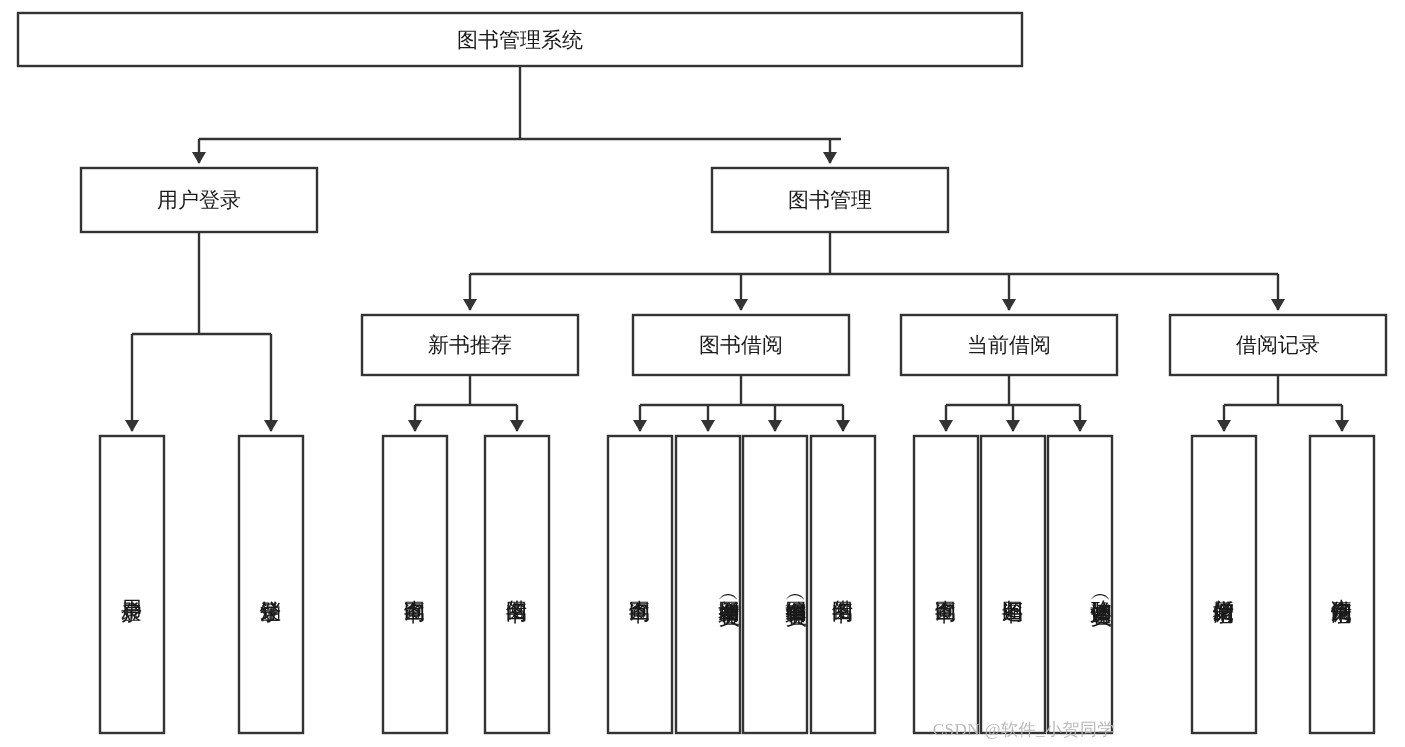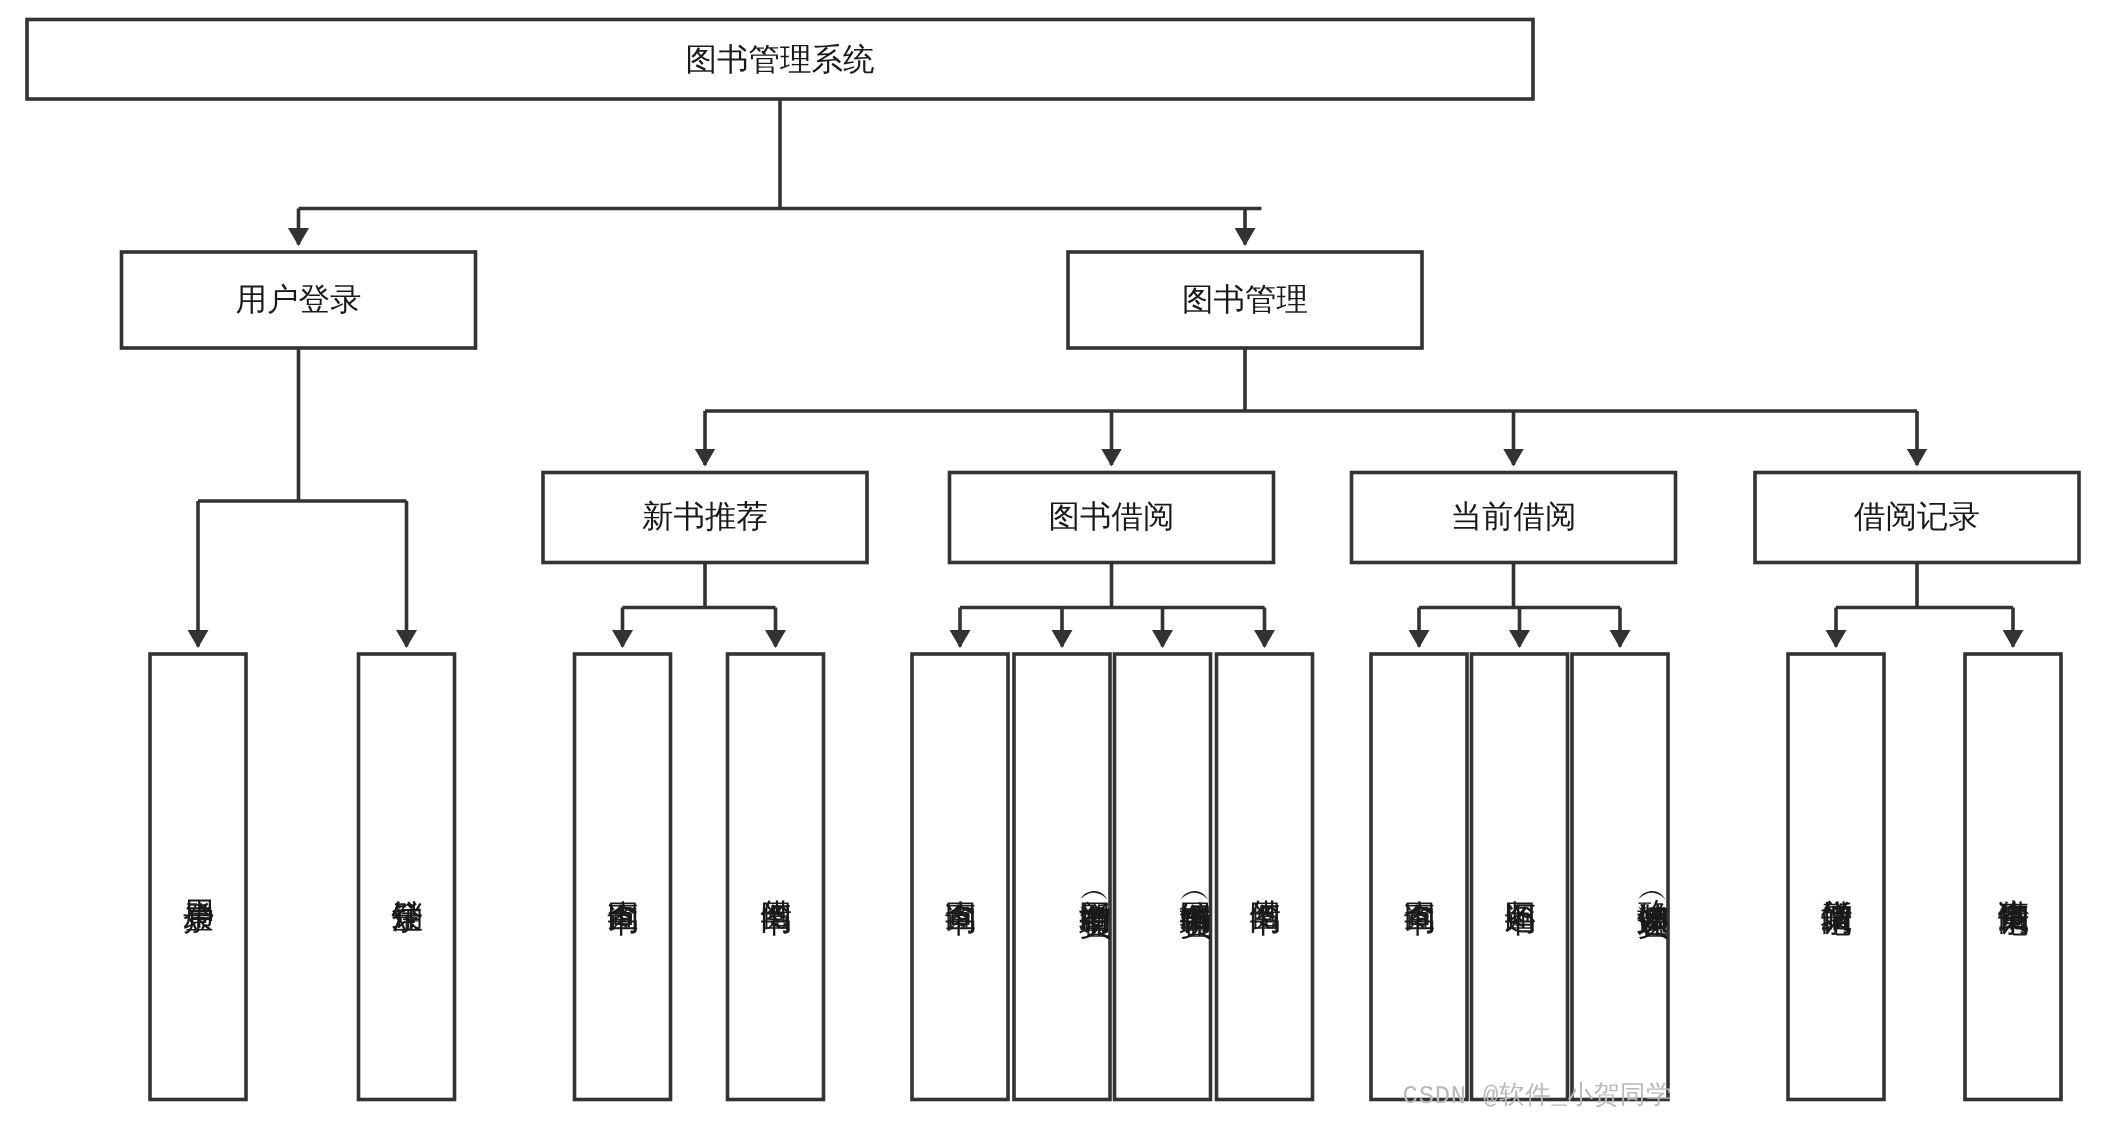--- a/index.html
+++ b/index.html
@@ -43,21 +43,21 @@
     white-space:nowrap;
     pointer-events:none;
   }
   .vlabel-wrap.center{align-items:center;}
   #watermark{
     position:absolute;
     right:10px;
     bottom:6px;
     font-size:17px;
     color:#b9b9b9;
-    font-family:Liberation Mono, monospace;
+    font-family:Liberation Serif, serif;
     white-space:nowrap;
     letter-spacing:0.5px;
     pointer-events:none;
   }
 </style>
 </head>
 <body>
 
 <div id="diagram-root">
 

